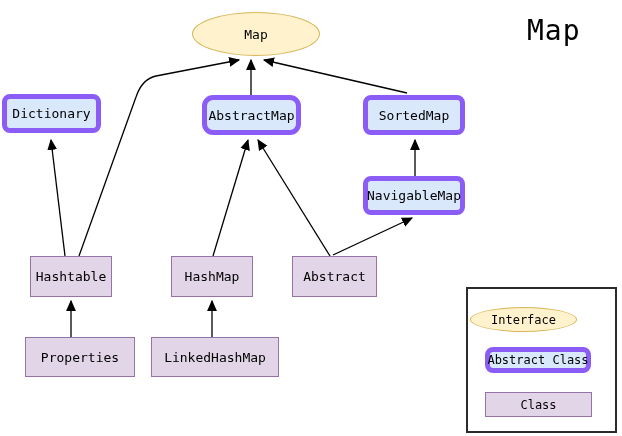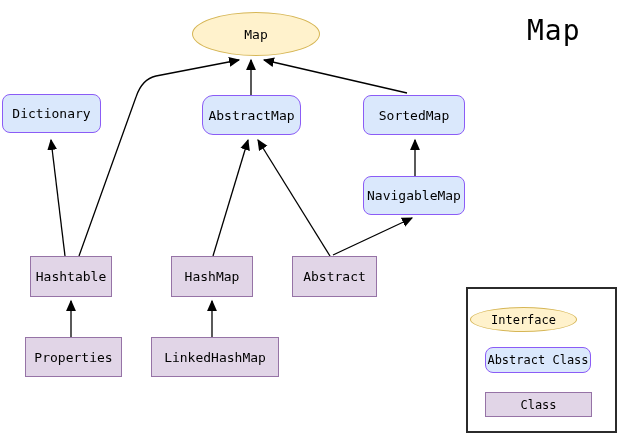--- a/index.html
+++ b/index.html
@@ -32,21 +32,21 @@
     color: #000000;
     white-space: nowrap;
   }
   .interface {
     background: #FFF2CC;
     border: 1px solid #D6B656;
     border-radius: 50%;
   }
   .abstract {
     background: #DAE8FC;
-    border: 1px solid #8b5cf6;
+    border: 5px solid #8b5cf6;
     border-radius: 8px;
   }
   .klass {
     background: #E1D5E7;
     border: 1px solid #9673A6;
   }
   .page-title {
     position: absolute;
     left: 527px;
     top: 14px;
@@ -67,21 +67,21 @@
   .legend .node { font-size: 12px; }
   
   #node-map           { left: 192px; top: 12px;  width: 128px; height: 44px; }
   #node-dictionary    { left: 2px;   top: 94px;  width: 99px;  height: 39px; }
   #node-abstractmap   { left: 202px; top: 95px;  width: 99px;  height: 40px; border-radius: 11px; }
   #node-sortedmap     { left: 363px; top: 95px;  width: 102px; height: 40px; }
   #node-navigablemap  { left: 363px; top: 176px; width: 102px; height: 39px; }
   #node-hashtable     { left: 30px;  top: 256px; width: 82px;  height: 41px; }
   #node-hashmap       { left: 171px; top: 256px; width: 82px;  height: 41px; text-align: right; }
   #node-treemap       { left: 292px; top: 256px; width: 85px;  height: 41px; }
-  #node-properties    { left: 25px;  top: 337px; width: 97px;  height: 40px; }
+  #node-properties    { left: 25px;  top: 337px; width: 110px;  height: 40px; }
   #node-linkedhashmap { left: 151px; top: 337px; width: 128px; height: 40px; }
   #legend-interface   { left: 2px;  top: 18px;  width: 107px; height: 25px; }
   #legend-abstract    { left: 17px;  top: 58px;  width: 106px; height: 26px; }
   #legend-class       { left: 17px;  top: 103px; width: 107px; height: 25px; }
 </style>
 </head>
 <body>
 
 <div class="canvas">
 

